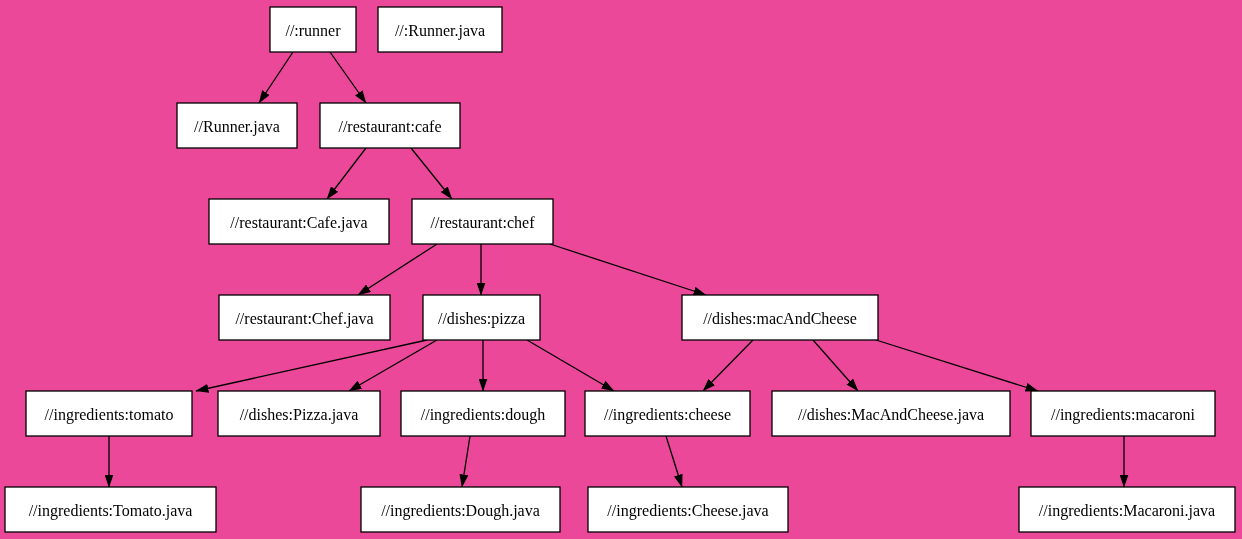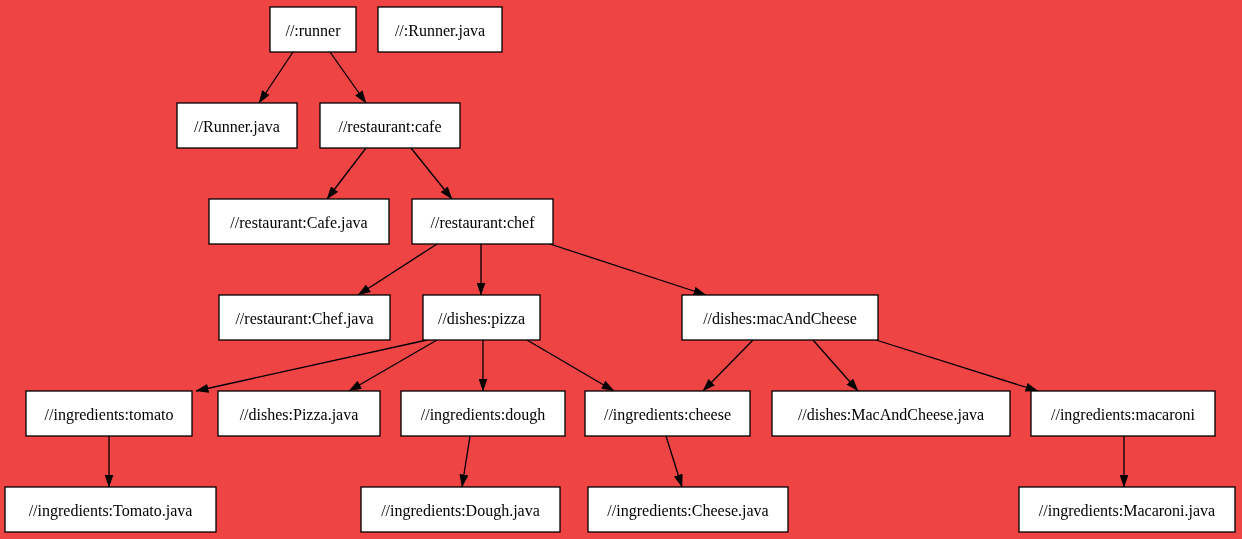--- a/index.html
+++ b/index.html
@@ -4,21 +4,21 @@
 <style>
   html, body {
     margin: 0;
     padding: 0;
     background: #ffffff;
   }
   .graph-wrap {
     position: relative;
     width: 1242px;
     height: 539px;
-    background: #ef4444;
+    background: #ec4899;
     overflow: hidden;
   }
   svg text {
     font-family: "Liberation Serif", "DejaVu Serif", serif;
     font-size: 16px;
     fill: #000000;
   }
   svg rect.node-box {
     fill: #ffffff;
     stroke: #000000;

